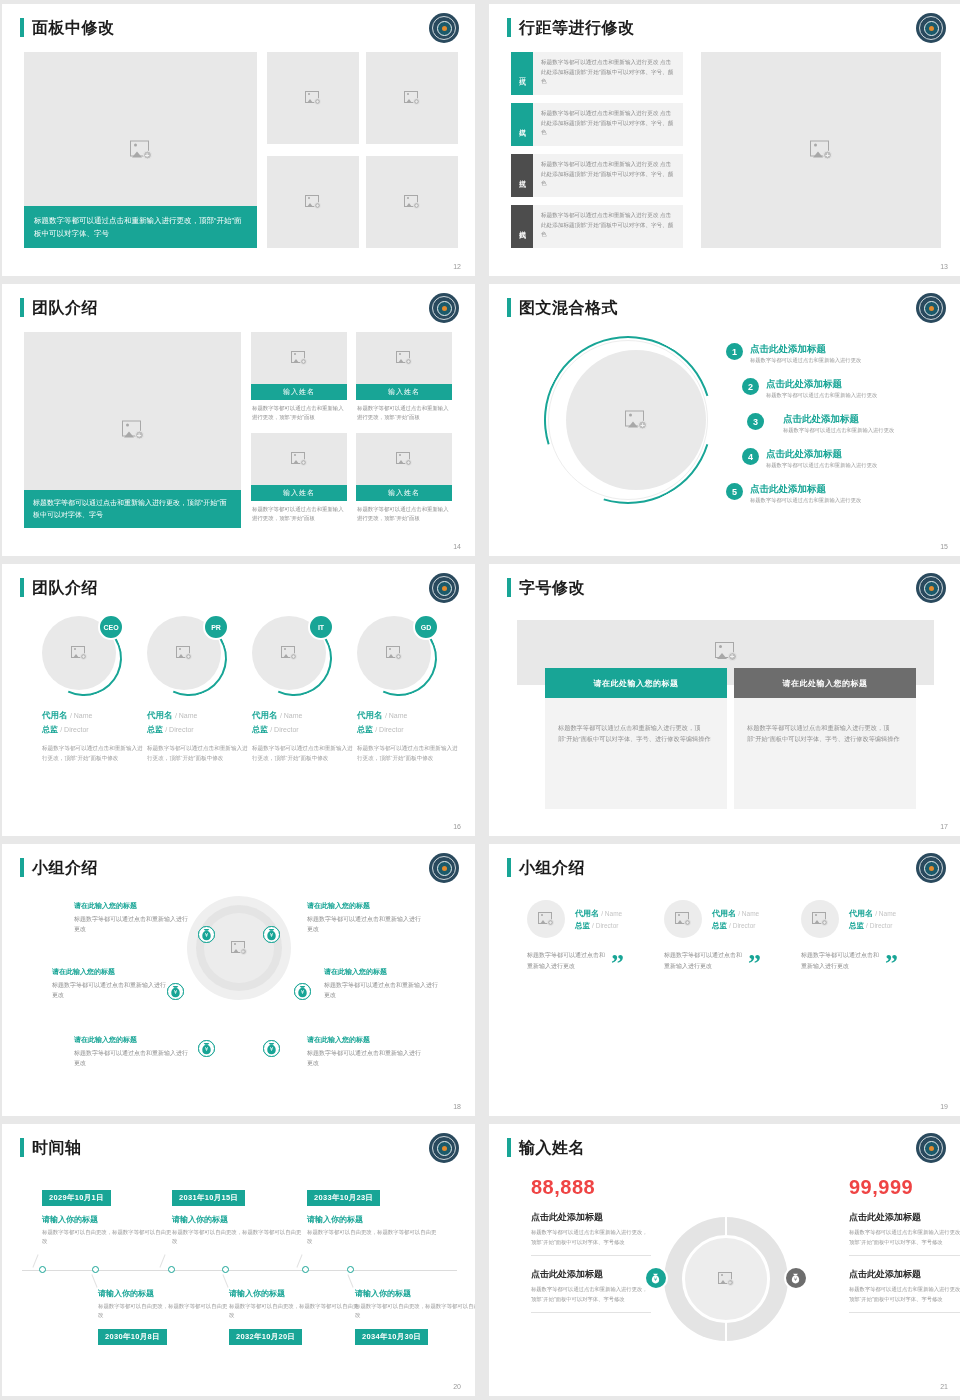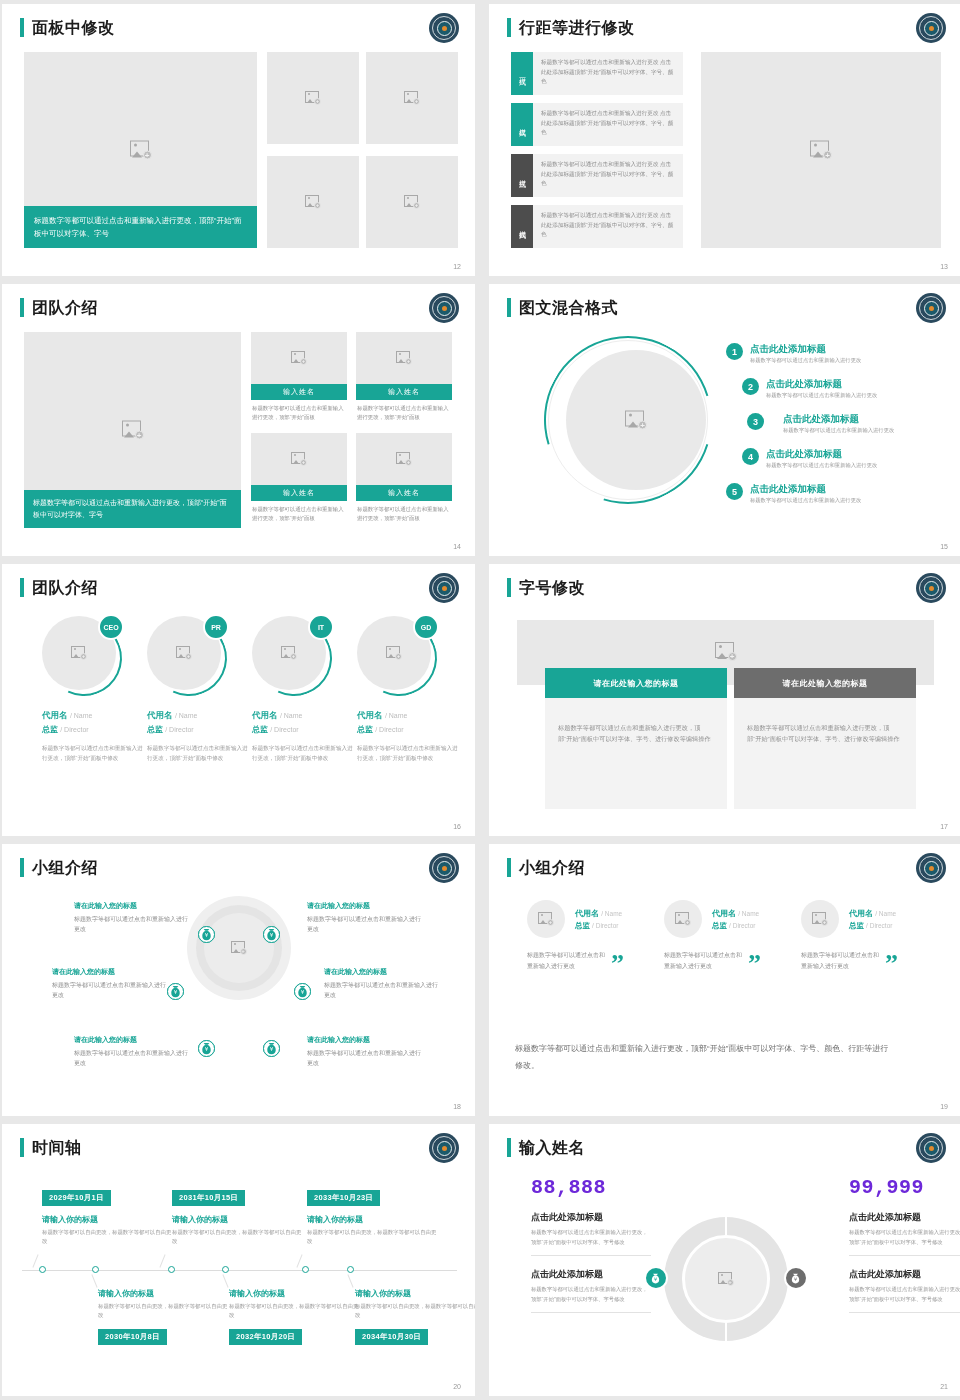--- a/index.html
+++ b/index.html
@@ -128,21 +128,21 @@
   .s20 .axis { position:absolute; left:20px; top:146px; width:435px; height:1px; background:#dcdcdc; }
   .s20 .dot { position:absolute; top:142px; width:7px; height:7px; border-radius:50%; background:#fff; border:1.2px solid #18a596; }
   .s20 .leg { position:absolute; width:1px; background:#e2e2e2; }
   .s20 .date { display:inline-block; background:#18a596; color:#fff; font-size:7.5px; font-weight:bold; padding:3px 7px; letter-spacing:.3px; }
   .s20 .hd { font-size:8px; font-weight:bold; color:#18a596; margin-top:8px; }
   .s20 .ds { font-size:5.4px; color:#9a9a9a; line-height:9px; margin-top:3px; }
   .s20 .up, .s20 .dn { position:absolute; width:130px; }
 
   
   .s21 .side { position:absolute; top:52px; width:120px; }
-  .s21 .big { font-size:20px; font-weight:bold; color:#6d28d9; letter-spacing:.5px;font-family:Liberation Mono, monospace; }
+  .s21 .big { font-size:20px; font-weight:bold; color:#ef4444; letter-spacing:.5px; }
   .s21 .blk { margin-top:12px; }
   .s21 .blk .t { font-size:9px; font-weight:bold; color:#2b2b2b; }
   .s21 .blk .d { font-size:5.3px; color:#989898; line-height:9.5px; margin-top:4px; }
   .s21 .blk .ln { height:1px; background:#e2e2e2; margin-top:8px; }
   .s21 .donut { position:absolute; left:50%; top:155px; transform:translate(-50%,-50%); width:124px; height:124px; }
   .s21 .donut .ring { position:absolute; inset:0; border-radius:50%; background:#e4e4e4; }
   .s21 .donut .slit { position:absolute; left:61px; top:0; width:2.5px; height:18px; background:#fff; }
   .s21 .donut .slit.b { top:106px; }
   .s21 .donut .hole { position:absolute; left:18px; top:18px; width:88px; height:88px; border-radius:50%; background:#ededed; border:3px solid #fff; }
   .s21 .ic { position:absolute; top:142px; width:24px; height:24px; border-radius:50%; display:flex;
@@ -685,21 +685,20 @@
           <div class="n"><span>代用名</span> <i>/ Name</i></div>
           <div class="r"><span>总监</span> <i>/ Director</i></div>
         </div>
       </div>
       <div class="qrow">
         <div class="qtxt">标题数字等都可以通过点击和重新输入进行更改</div>
         <div class="quote">”</div>
       </div>
     </div>
 
-    <div class="foot">标题数字等都可以通过点击和重新输入进行更改，顶部“开始”面板中可以对字体、字号、颜色、行距等进行修改。</div>
     <div class="pnum">19</div>
   </div>
 
   <div class="slide s20">
     <div class="s-head">
       <div class="s-bar"></div>
       <div class="s-title">时间轴</div>
     </div>
     <div class="logo">
       <div class="ring1">

